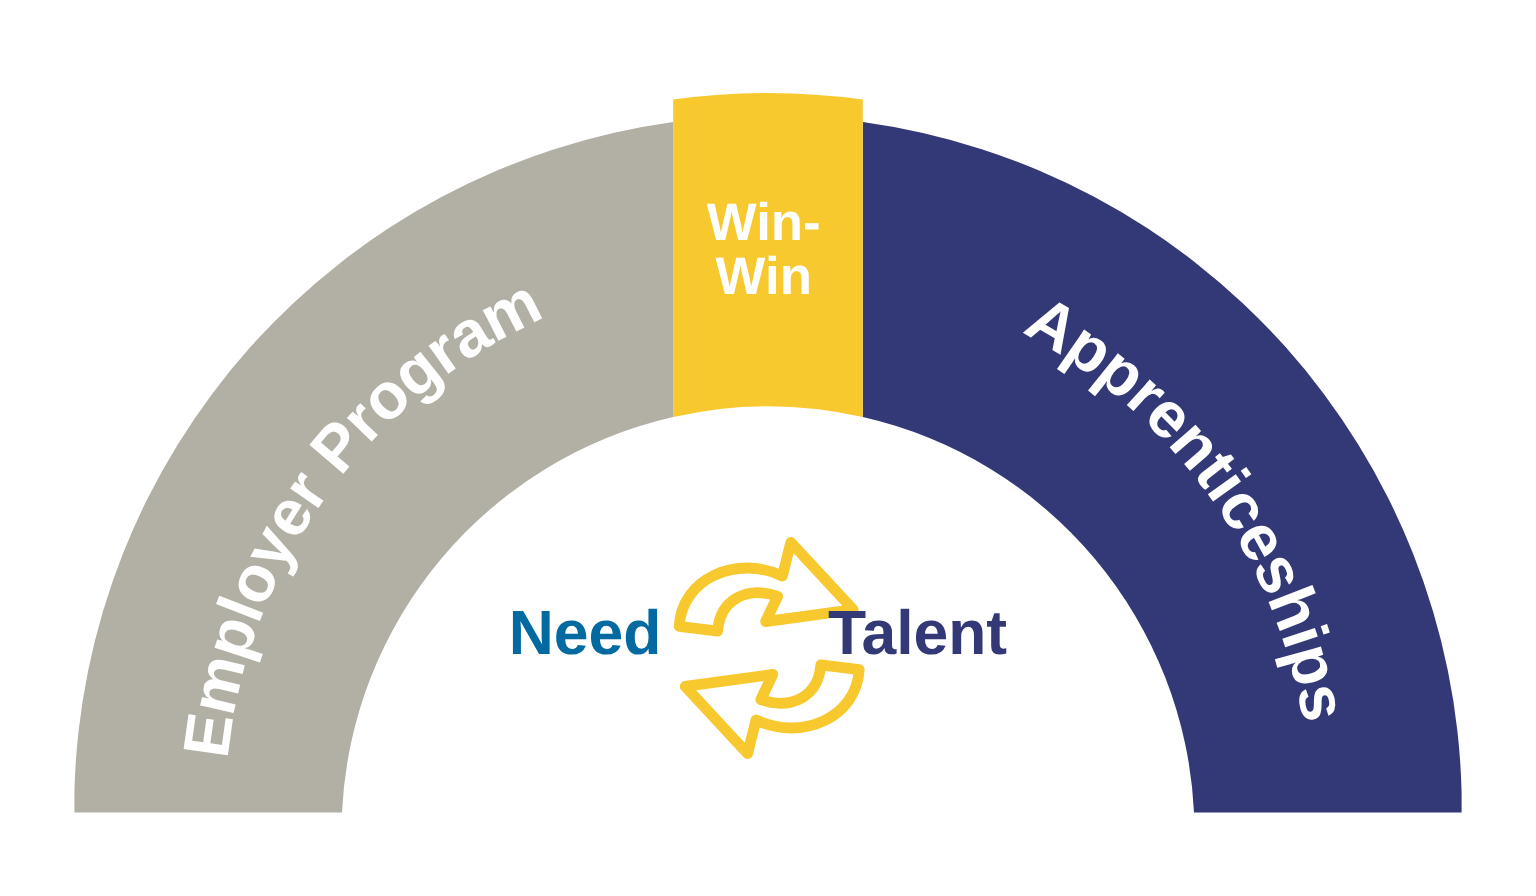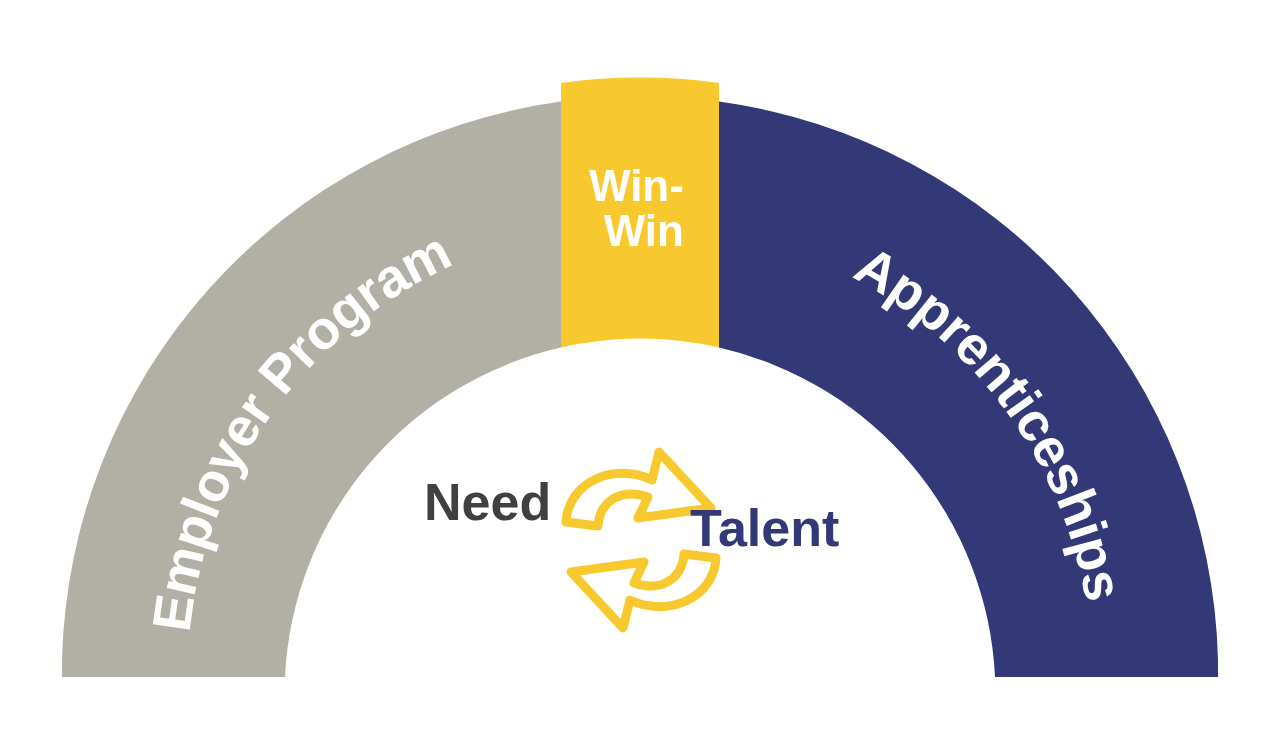--- a/index.html
+++ b/index.html
@@ -37,39 +37,39 @@
   .center-word {
     position: absolute;
     font-family: "Liberation Sans", sans-serif;
     font-weight: bold;
     font-size: 52px;
     line-height: 1;
     white-space: nowrap;
   }
   #need-label {
     left: 424px;
-    top: 476px;
-    color: #404040;
+    top: 502px;
+    color: #0369a1;
     text-align: right;
   }
   #talent-label {
     left: 690px;
     top: 502px;
     color: #333876;
   }
   #winwin-label {
     position: absolute;
     left: 589px;
     top: 163px;
     color: #ffffff;
     font-family: "Liberation Sans", sans-serif;
     font-weight: bold;
     font-size: 44px;
     line-height: 1.03;
-    text-align: right;
+    text-align: center;
     white-space: pre-line;
   }
   #exchange-icon {
     position: absolute;
     left: 556px;
     top: 440px;
     width: 170px;
     height: 205px;
   }
 </style>

